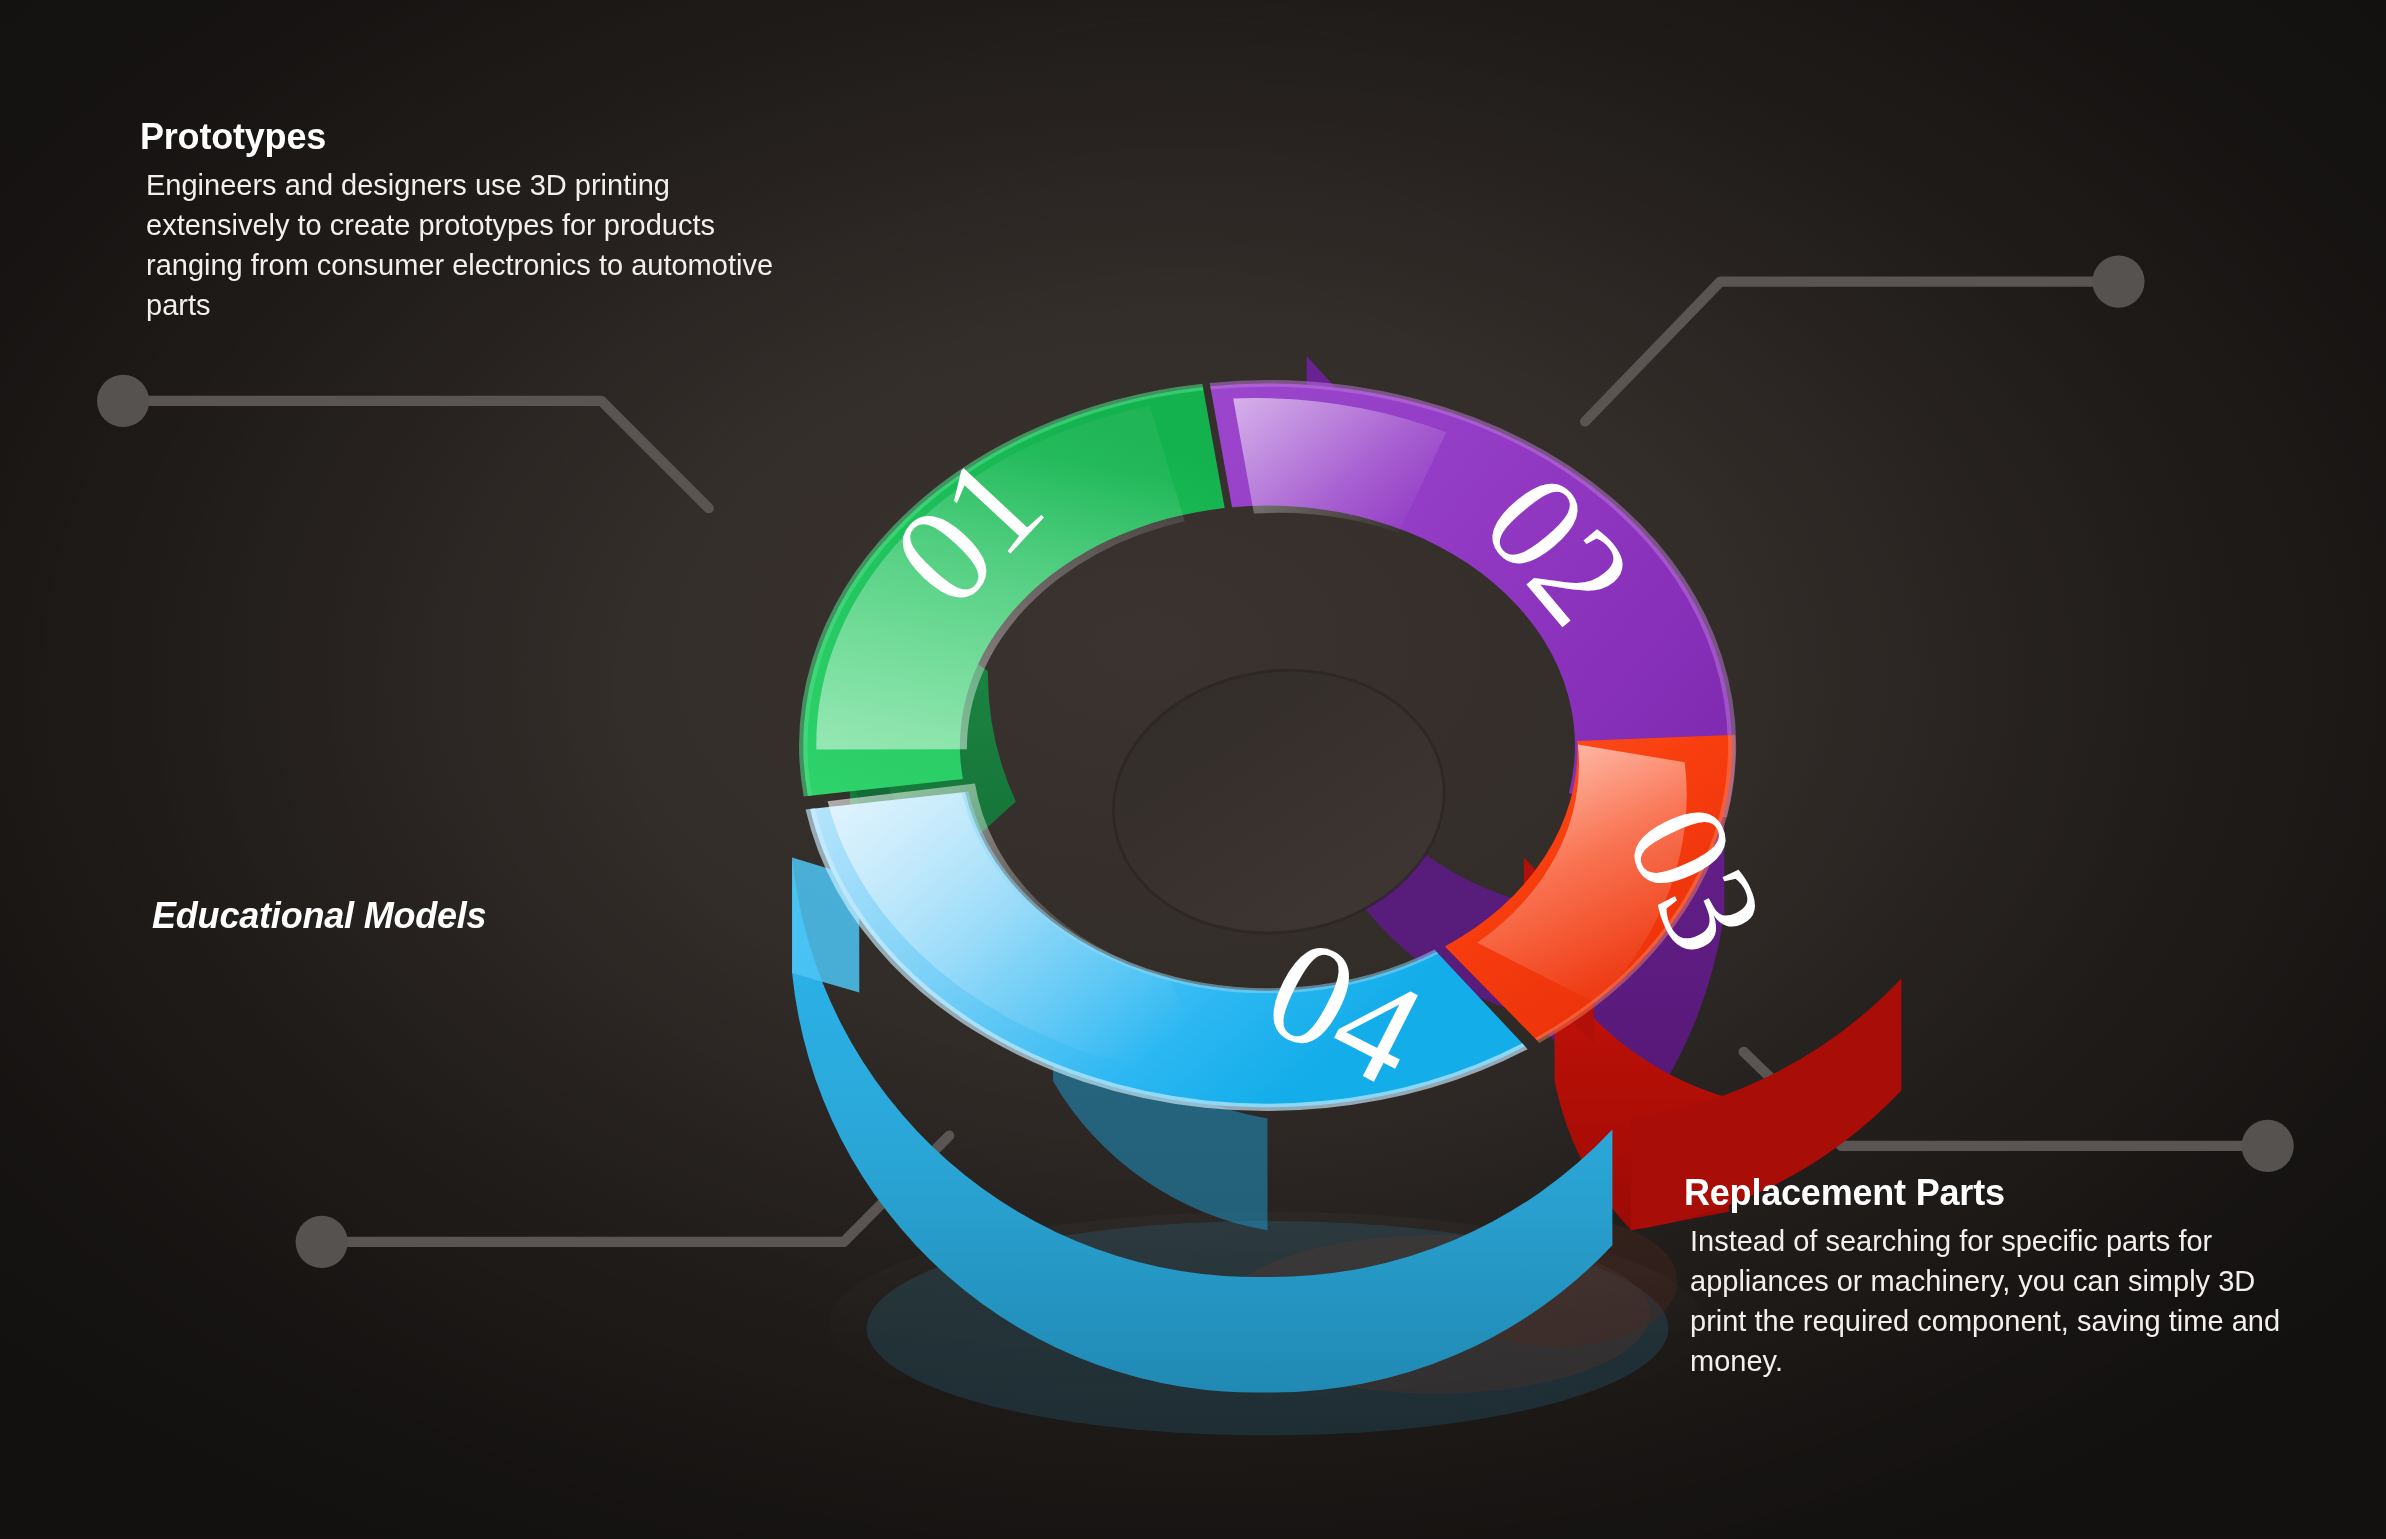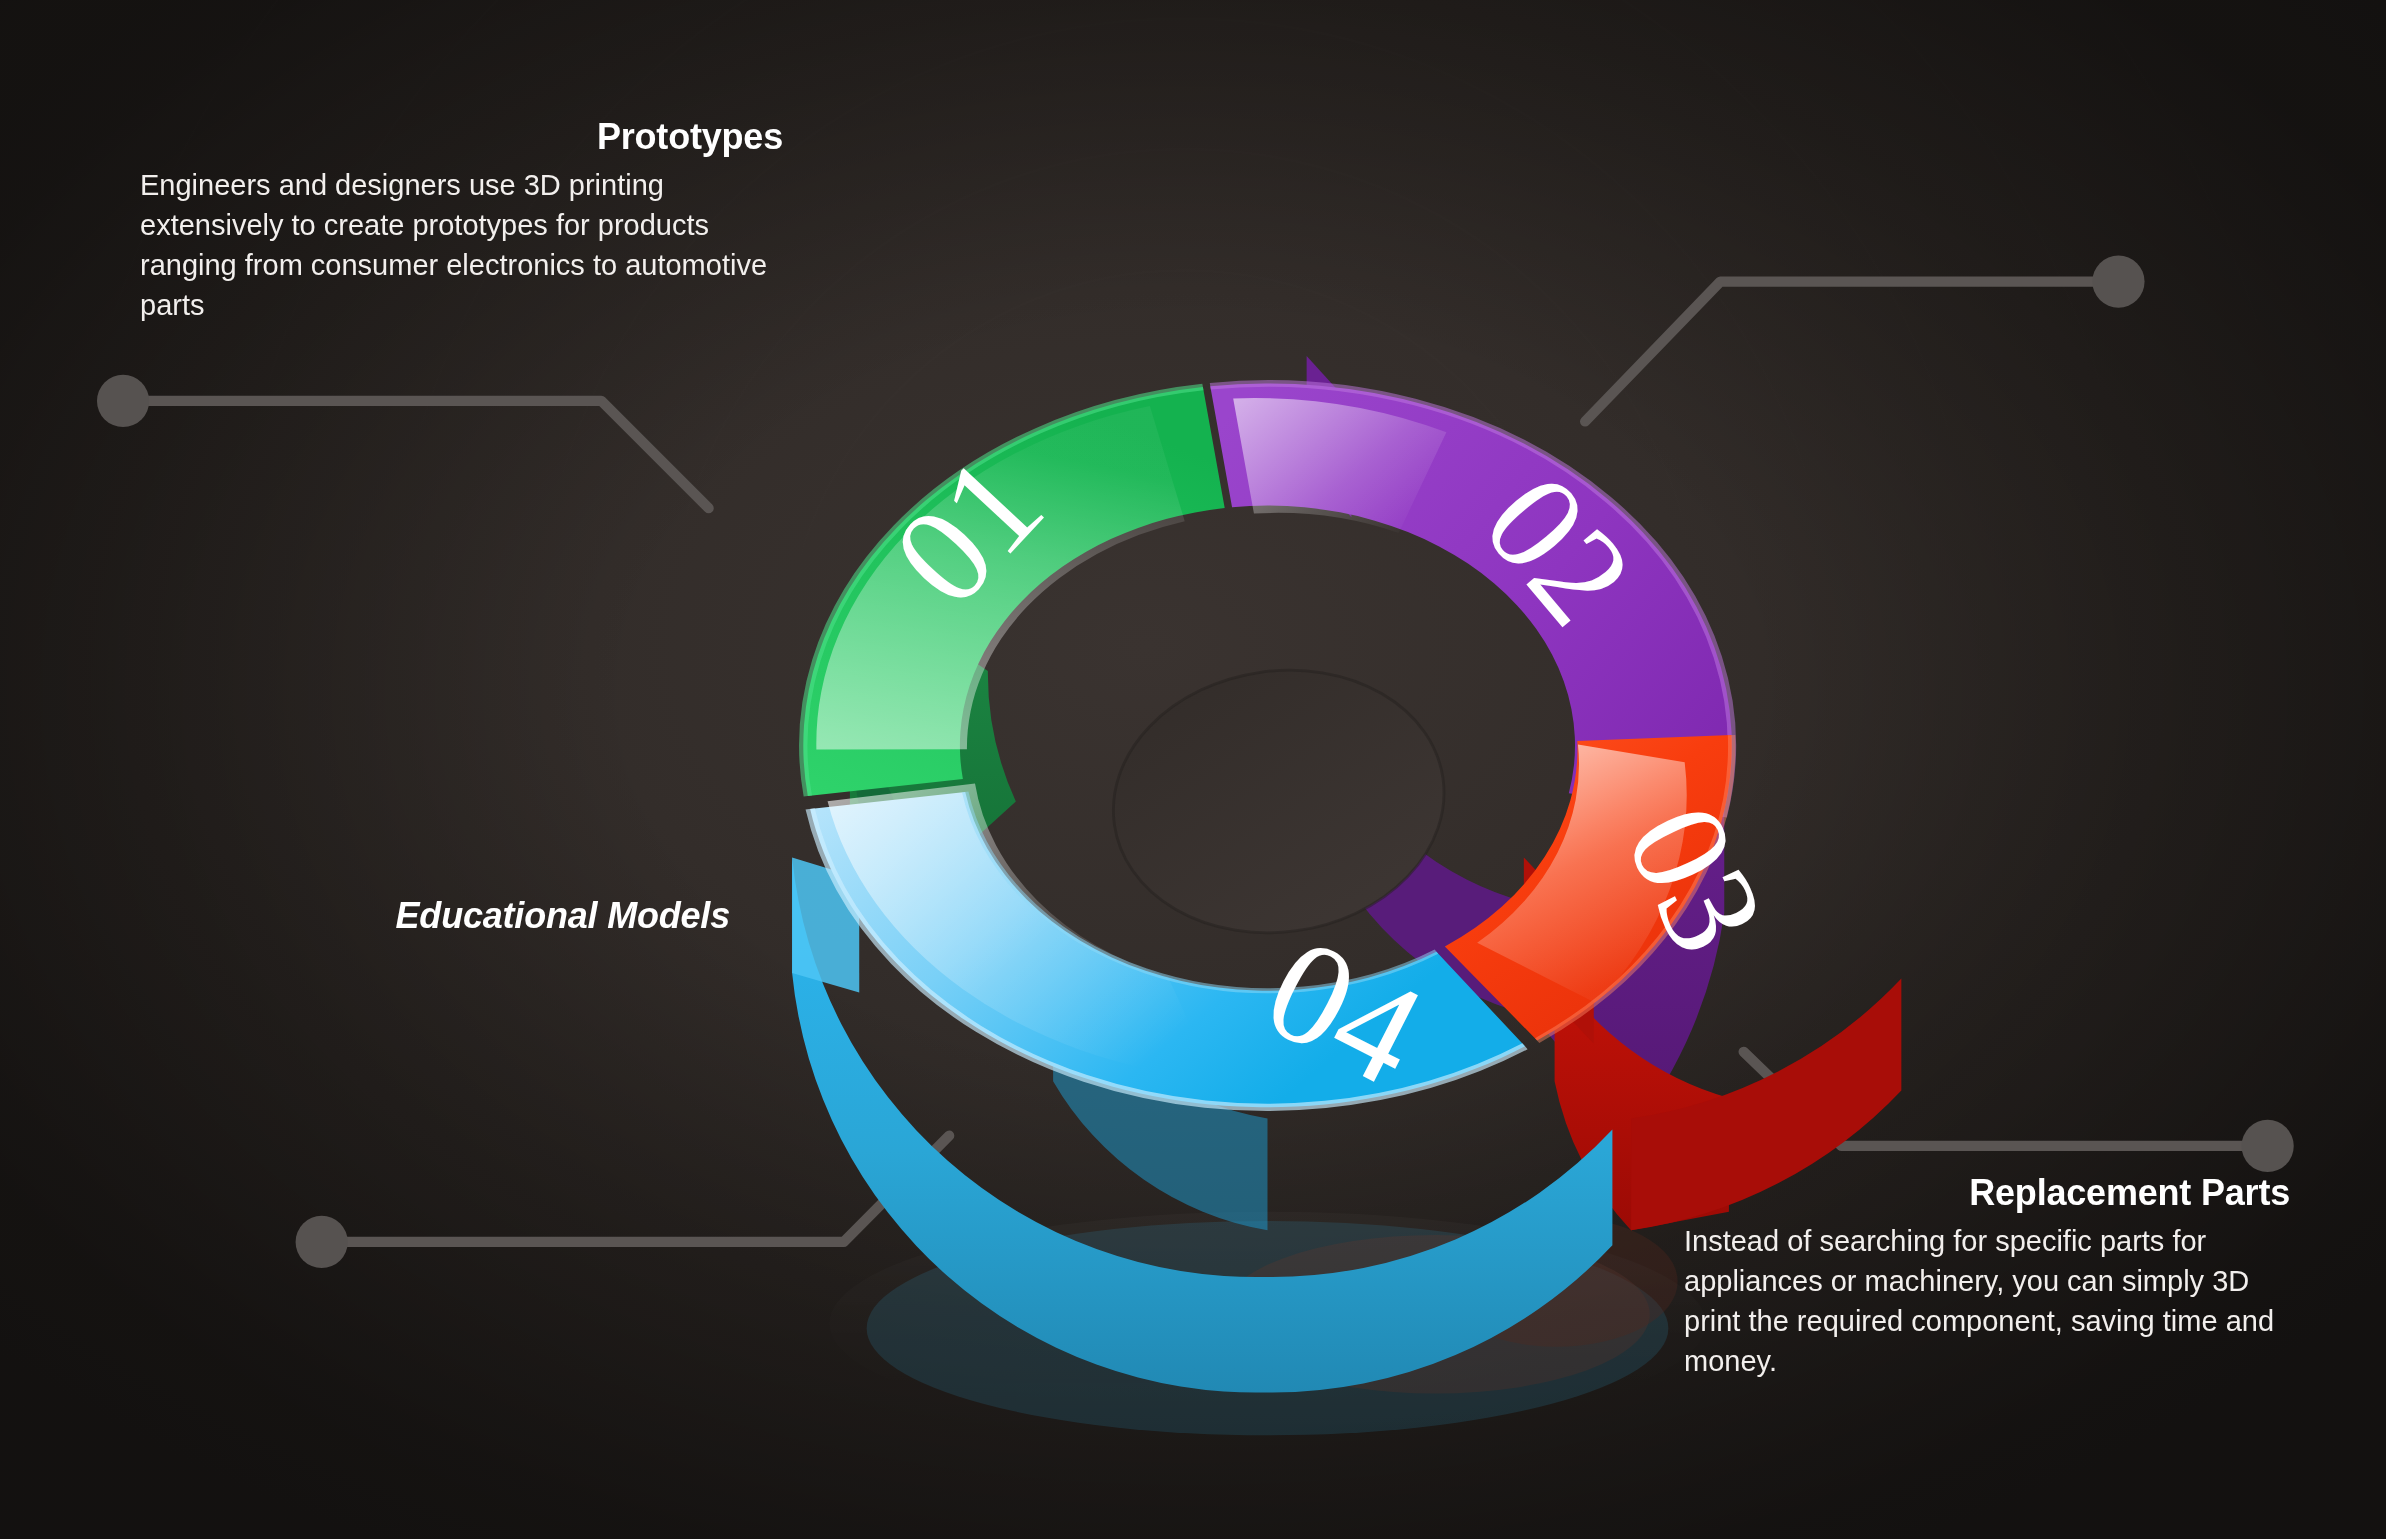--- a/index.html
+++ b/index.html
@@ -53,24 +53,23 @@
     position: absolute;
     color: #ffffff;
   }
   .callout h2 {
     margin: 0 0 7.5px 0;
     font-size: 36px;
     font-weight: bold;
     letter-spacing: -0.2px;
     line-height: 1.12;
     color: #ffffff;
-    text-align: right;
   }
   .callout p {
-    margin: 0;
+    margin: 6px;
     font-size: 29px;
     line-height: 1.38;
     font-weight: 400;
     color: #f2efed;
   }
   .c-prototypes      { left: 140px;  top: 117px;  width: 643px; }
   .c-customized      { left: 1685px; top: 313px;  width: 681px; }
   .c-educational     { left: 152px;  top: 896px;  width: 578px; font-style: italic; }
   .c-replacement     { left: 1684px; top: 1173px; width: 606px; }
 </style>

